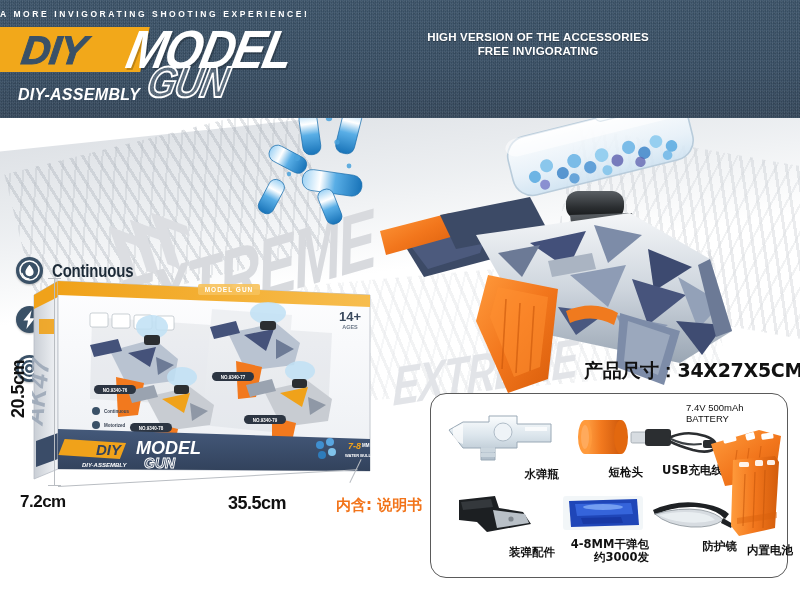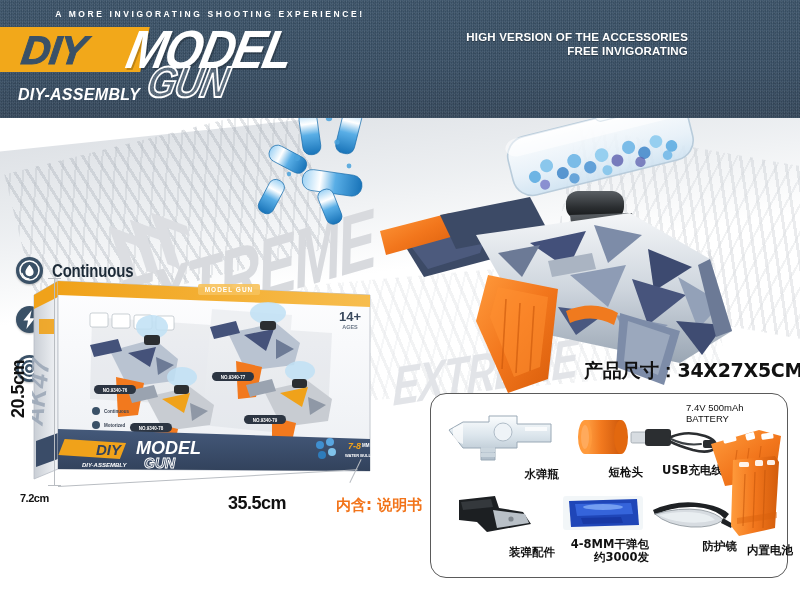--- a/index.html
+++ b/index.html
@@ -23,26 +23,26 @@
   .banner-noise{
     position:absolute; inset:0;
     background-image:
       radial-gradient(rgba(255,255,255,.10) .6px, transparent .7px),
       radial-gradient(rgba(0,0,0,.16) .6px, transparent .7px);
     background-size:3px 3px, 5px 5px;
     background-position:0 0, 2px 1px;
     opacity:.85;
   }
   .tagline {
-    position:absolute; left:0; top:9px; width:420px; text-align:center;
+    position:absolute; left:0; top:9px; width:420px; text-align:left;
     color:#fff; font-size:8.5px; font-weight:bold; letter-spacing:2.6px;
     white-space:nowrap;
   }
   .hv-text {
-    position:absolute; left:388px; top:30px; width:300px; text-align:right;
+    position:absolute; left:388px; top:30px; width:300px; text-align:center;
     color:#fff; font-size:11.5px; font-weight:bold; line-height:14px;
     letter-spacing:.2px; text-shadow:0 1px 1px rgba(0,0,0,.35);
   }
   .hv-text div{ display:block; }
 
   
   .diy-slab{
     position:absolute; left:-10px; top:27px; width:155px; height:45px;
     background:#f2a81a;
     transform:skewX(-12deg);
@@ -144,21 +144,21 @@
 
   
   .boxwrap{ position:absolute; left:32px; top:155px; width:340px; height:210px; }
 
   
   .dim{
     position:absolute; font-weight:bold; color:#111; font-size:18px;
     letter-spacing:-.5px; white-space:nowrap;
   }
   .dim-h{ left:8px; top:300px; transform:rotate(-90deg); transform-origin:left top; }
-  .dim-d{ left:20px; top:374px; font-size:11px;}
+  .dim-d{ left:20px; top:374px; font-size:17px;}
   .dim-w{ left:228px; top:375px; font-size:18px;}
 
   .guide{ position:absolute; background:#b9bdc2; }
 
   .includes{
     position:absolute; left:336px; top:378px;
     color:#f2741a; font-size:15px; font-weight:bold; white-space:nowrap;
     font-family:"DejaVu Sans", sans-serif;
   }
 

